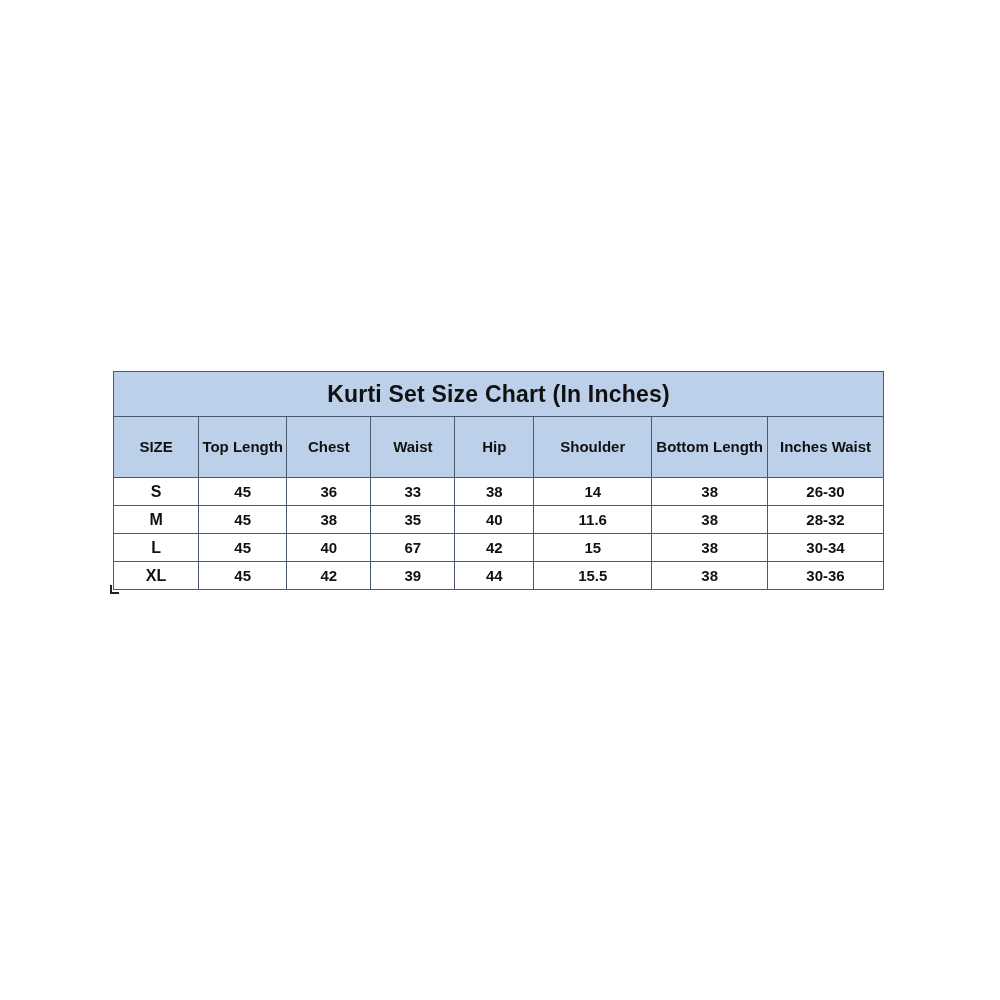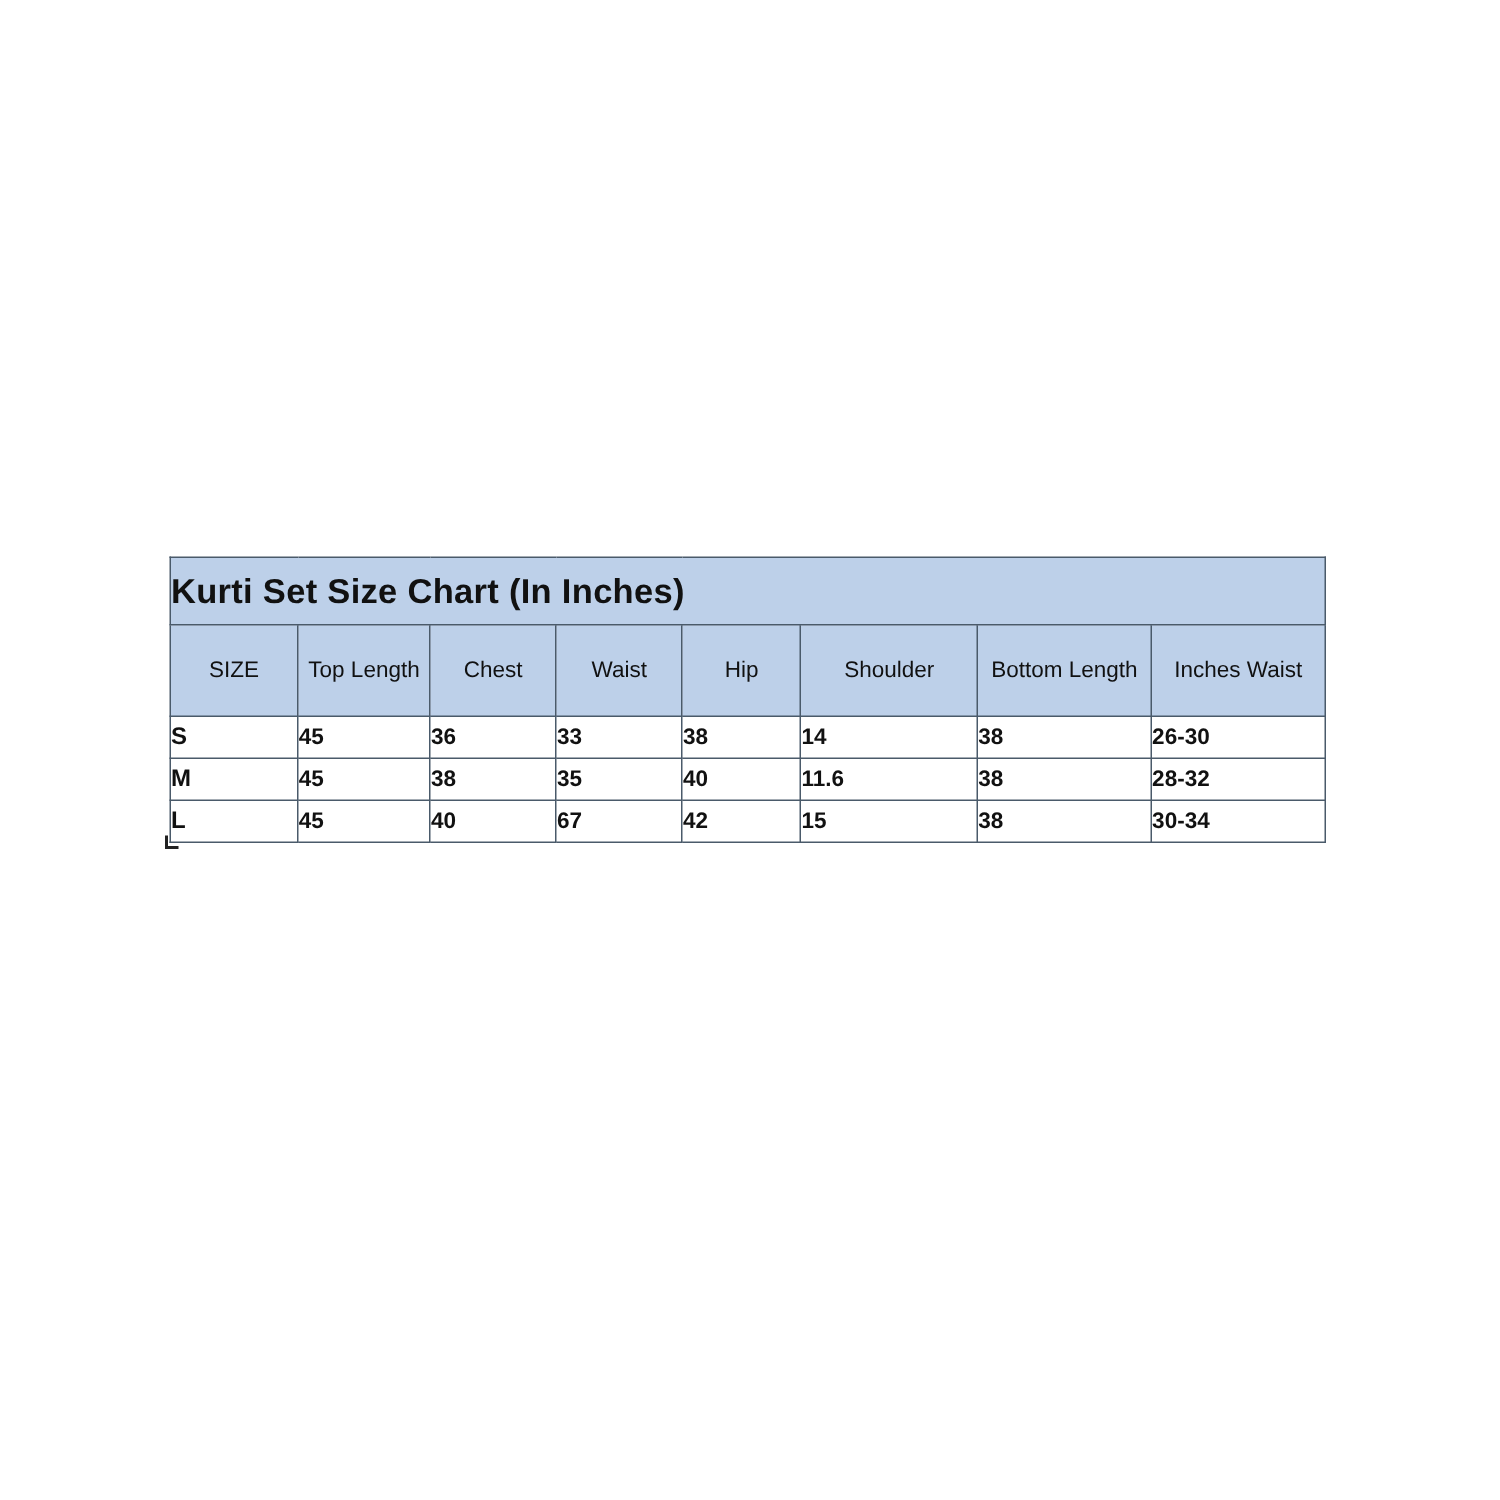--- a/index.html
+++ b/index.html
@@ -24,36 +24,37 @@
   }
   table.size-chart {
     border-collapse: collapse;
     width: 771px;
     table-layout: fixed;
     background: #ffffff;
   }
   table.size-chart td,
   table.size-chart th {
     border: 1px solid #4a5a6a;
+    text-align: center;
     vertical-align: middle;
     color: #111111;
     padding: 0;
   }
   tr.title-row td {
     background: #bdd0e9;
     height: 44px;
     font-size: 23px;
     font-weight: bold;
     letter-spacing: 0.2px;
   }
   tr.header-row th {
     background: #bdd0e9;
     height: 56px;
     font-size: 15px;
-    font-weight: normal;
+    font-weight: bold;
     line-height: 1.15;
     padding: 2px 3px;
   }
   tr.data-row td {
     height: 27px;
     font-size: 15px;
     font-weight: bold;
   }
   tr.data-row td.size-cell {
     font-weight: bold;
@@ -135,19 +136,29 @@
           <td class="size-cell">L</td>
           <td>45</td>
           <td>40</td>
           <td>67</td>
           <td>42</td>
           <td>15</td>
           <td>38</td>
           <td>30-34</td>
         </tr>
 
+        <tr class="data-row">
+          <td class="size-cell">XL</td>
+          <td>45</td>
+          <td>42</td>
+          <td>39</td>
+          <td>44</td>
+          <td>15.5</td>
+          <td>38</td>
+          <td>30-36</td>
+        </tr>
 
 
       </tbody>
     </table>
     <div class="tick"></div>
   </div>
 </div>
 
 </body></html>

